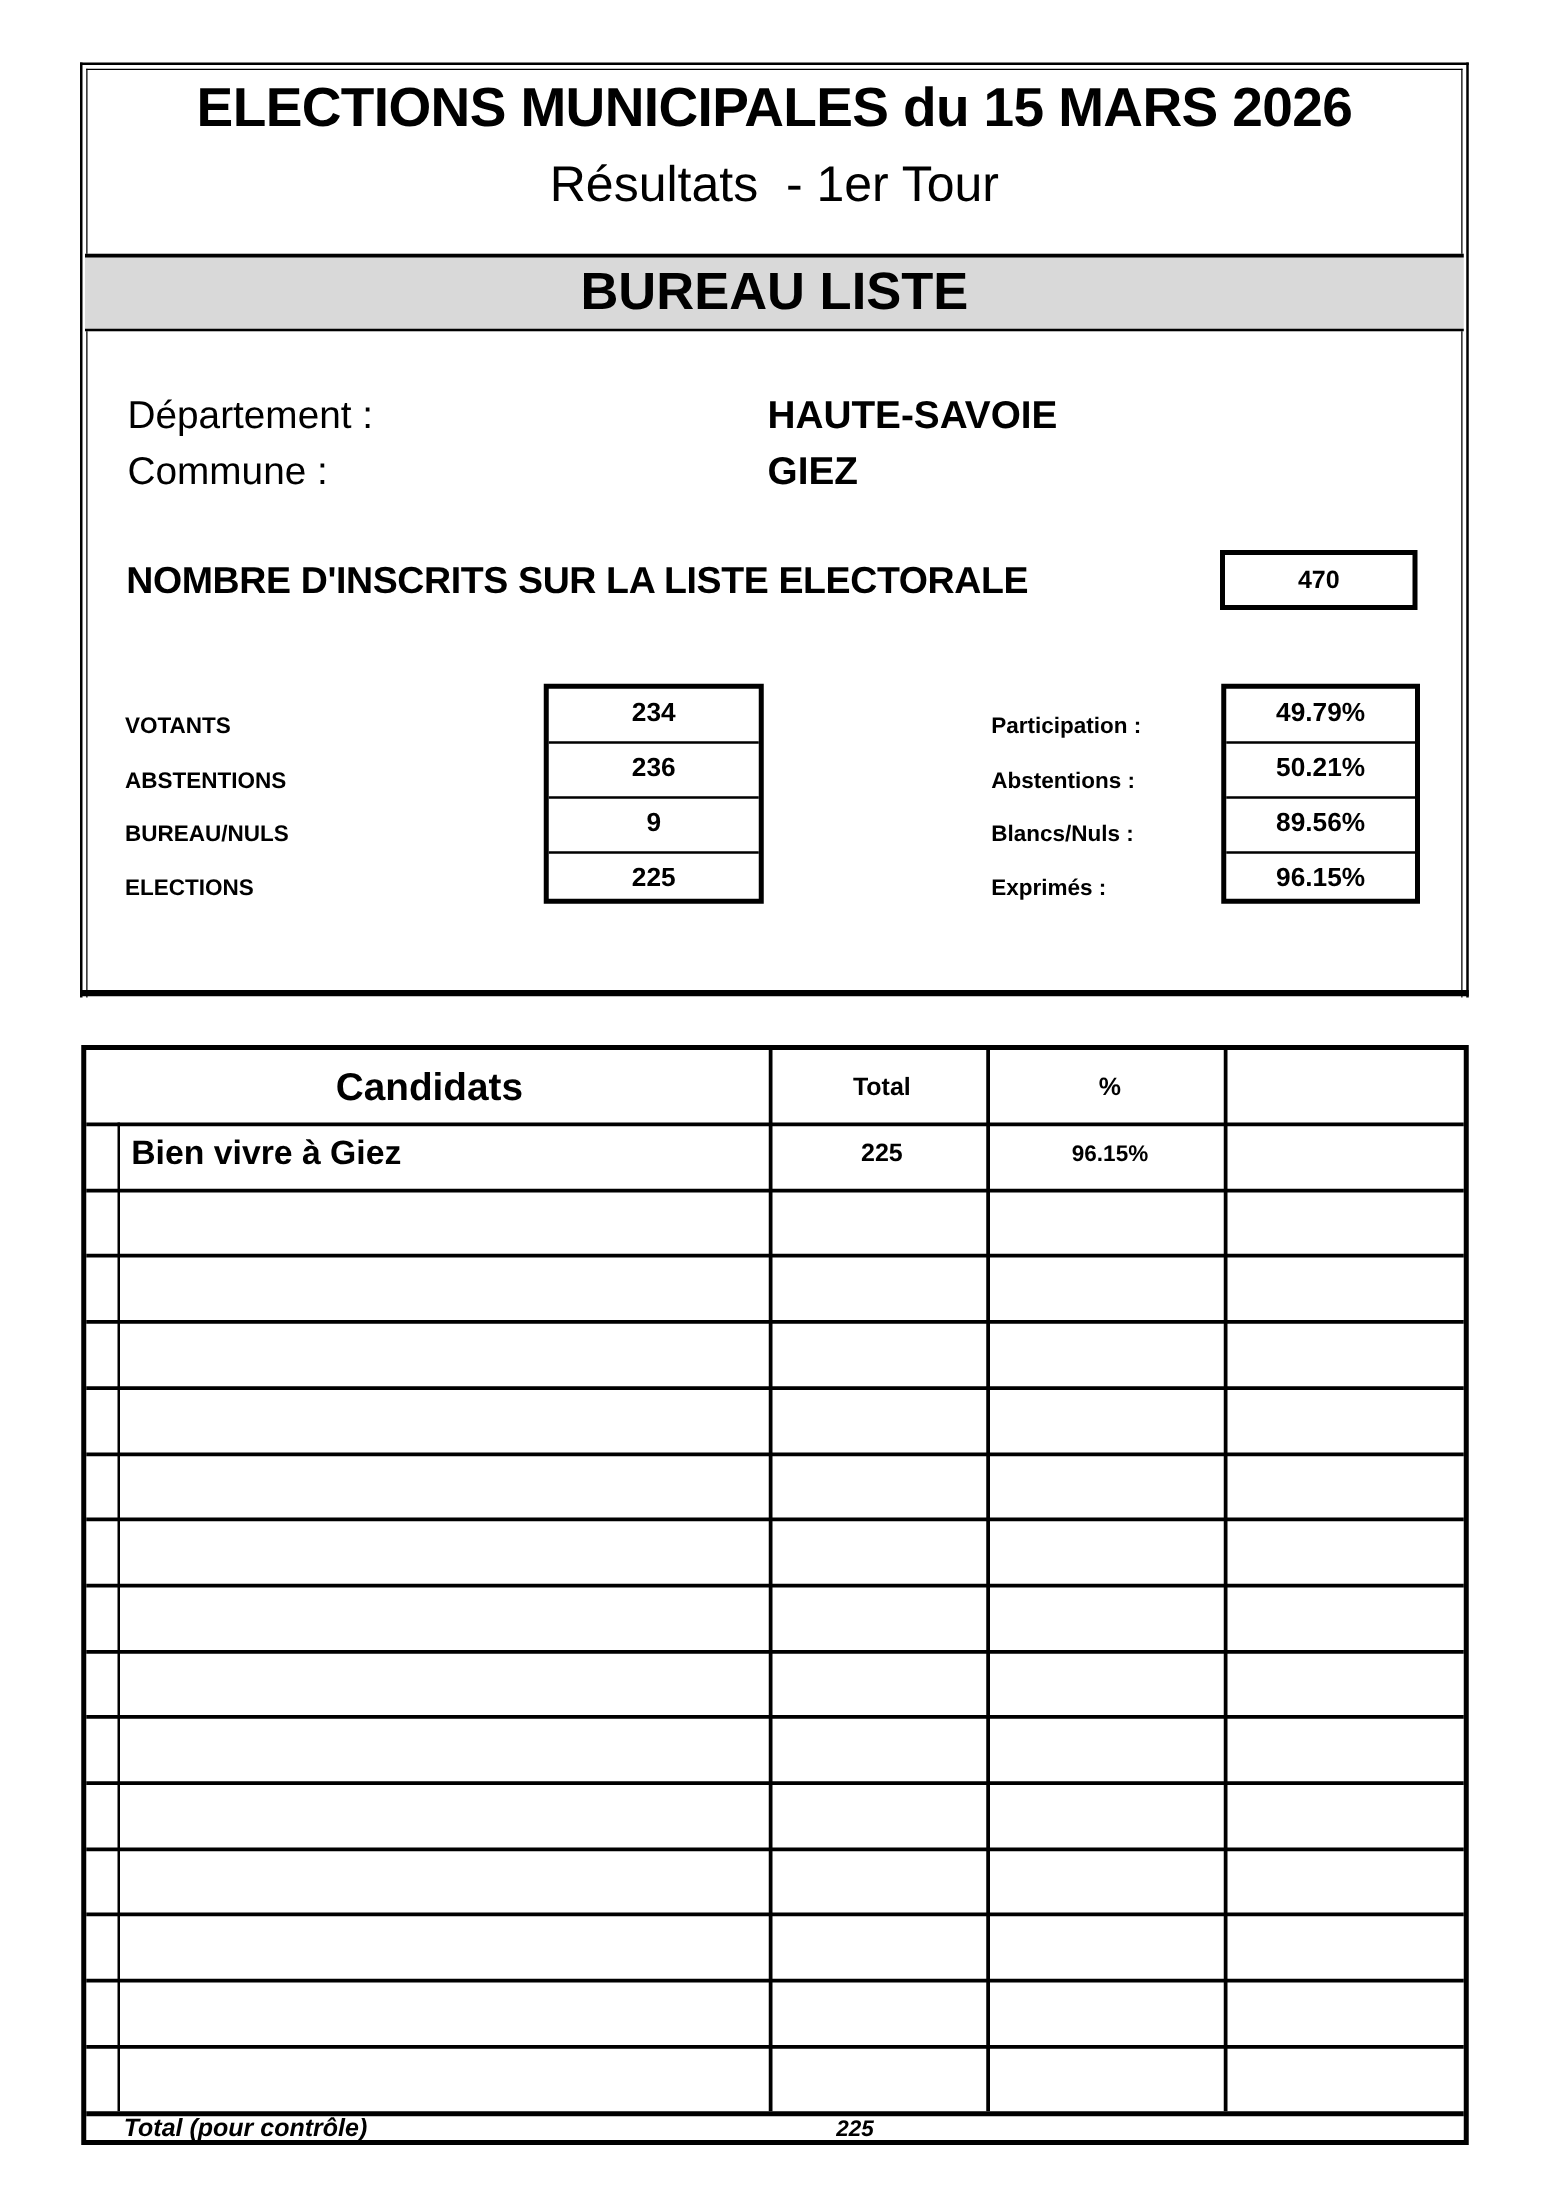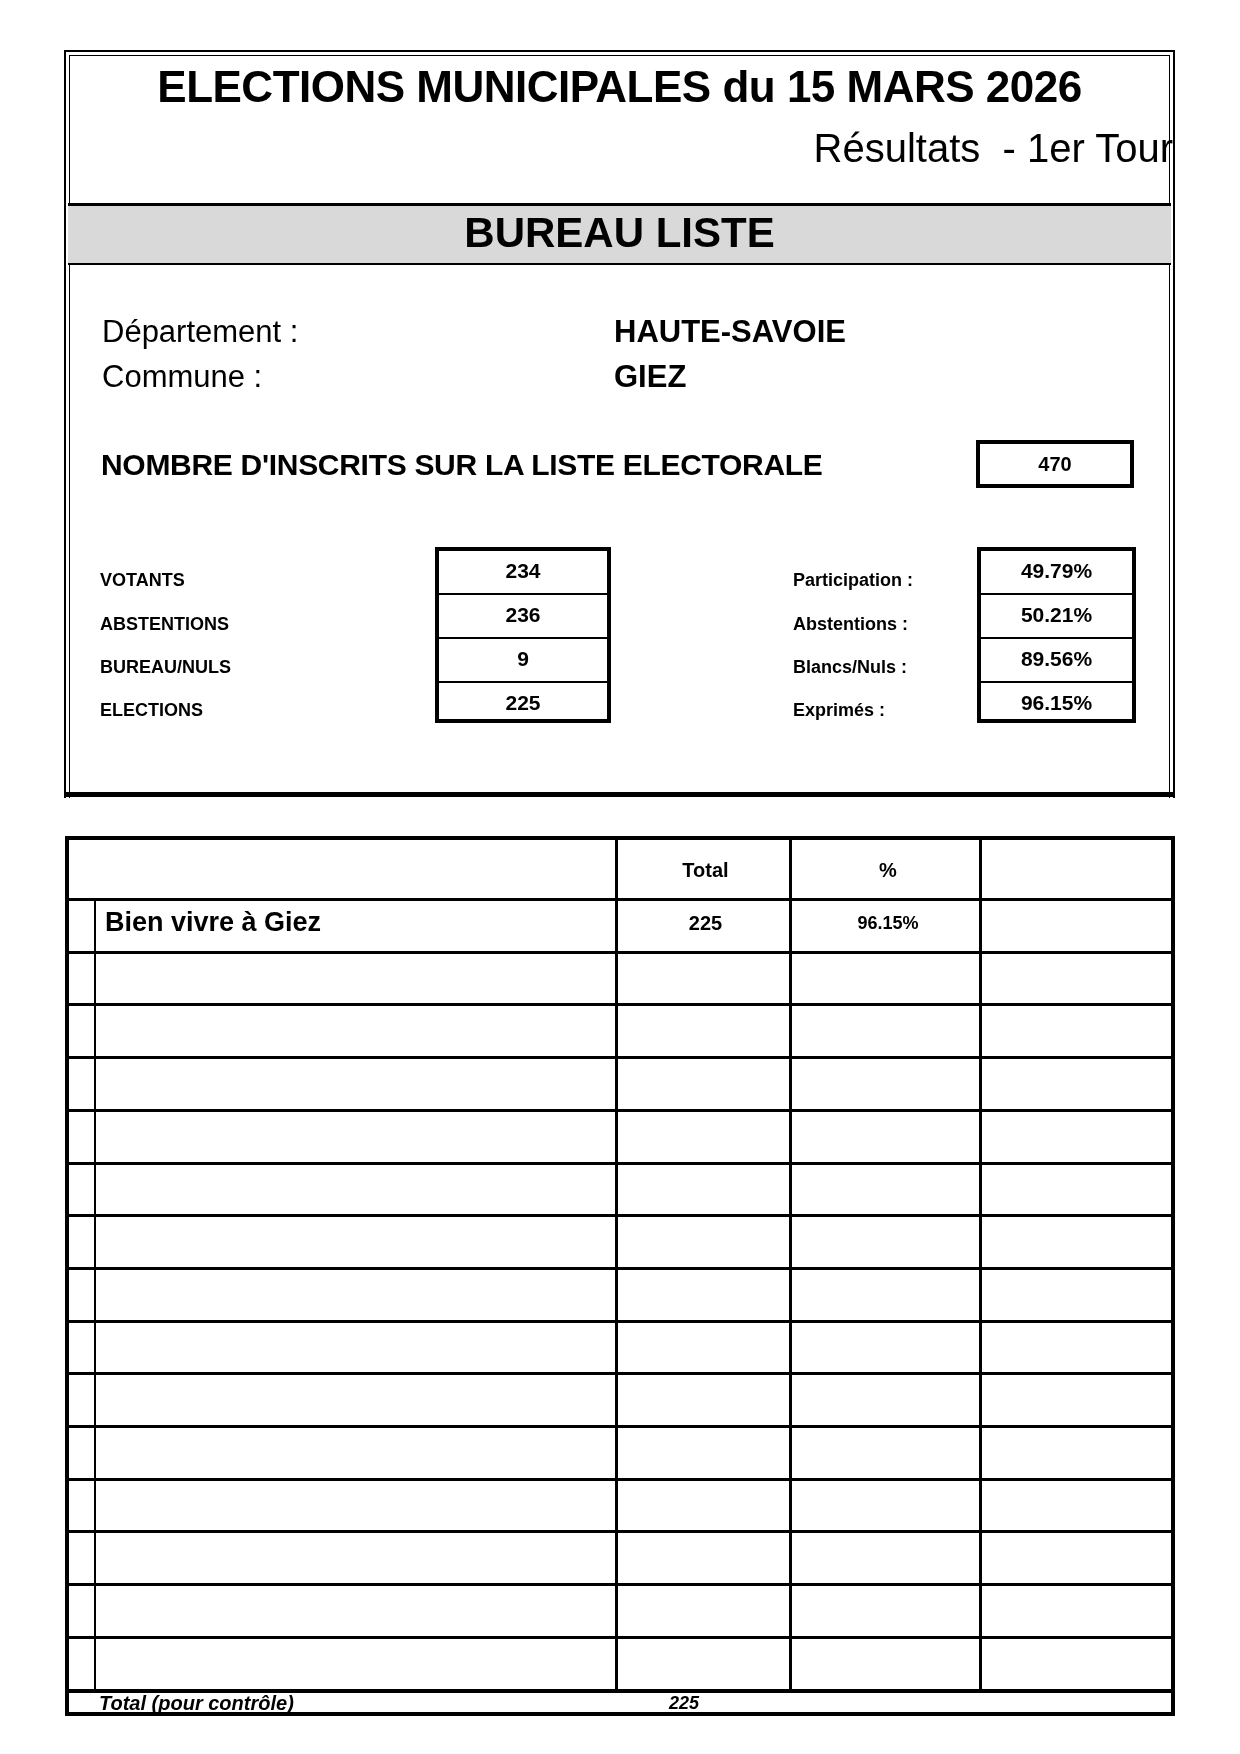--- a/index.html
+++ b/index.html
@@ -9,21 +9,21 @@
 
   
   #top-box { left:64px; top:50px; width:1111px; height:748px;
              border:2px solid #000; border-bottom:none; box-sizing:border-box; }
   #top-box-inner { position:absolute; left:3px; top:3px; right:3px; bottom:0;
                    border:1px solid #000; border-bottom:none; }
   #top-box-bottom { left:64px; top:792px; width:1111px; height:5px; background:#000; }
 
   #title { left:66px; width:1107px; top:62px; text-align:center; font-weight:bold;
            font-size:44px; line-height:50px; letter-spacing:-0.5px; }
-  #subtitle { left:66px; width:1107px; top:125px; text-align:right;
+  #subtitle { left:66px; width:1107px; top:125px; text-align:center;
               font-size:40px; line-height:46px; white-space:pre; }
   #band { left:68px; top:203px; width:1103px; height:62px; background:#d9d9d9;
           border-top:3px solid #000; border-bottom:2px solid #000; box-sizing:border-box; }
   #band-label { left:68px; width:1103px; top:208px; text-align:center;
                 font-weight:bold; font-size:42px; line-height:50px; }
 
   .info-label { left:102px; font-size:31px; line-height:36px; }
   .info-value { left:614px; font-size:31px; line-height:36px; font-weight:bold; }
   #inscrits-label { left:101px; top:447px; font-size:30px; font-weight:bold; line-height:36px; letter-spacing:-0.3px; }
   #inscrits-box { left:976px; top:440px; width:158px; height:48px; border:4px solid #000;
@@ -92,20 +92,21 @@
 <div class="abs pct-label" style="top:699px">Exprimés :</div>
 
 <div id="pct-box" class="abs stat-box">
   <div class="stat-cell">49.79%</div>
   <div class="stat-cell">50.21%</div>
   <div class="stat-cell">89.56%</div>
   <div class="stat-cell">96.15%</div>
 </div>
 
 <div id="cand-table" class="abs">
+  <div id="hdr-candidats" class="cell-text">Candidats</div>
   <div id="hdr-voix" class="cell-text">Total</div>
   <div id="hdr-pct" class="cell-text">%</div>
   <div id="rows-layer">
       <div style="position: absolute; left: 0px; right: 0px; top: 58px; height: 52.7px;">
         <div class="cell-text row-name" style="top: 8px;">Bien vivre à Giez</div>
         <div class="cell-text row-voix" style="top: 13px;">225</div>
         <div class="cell-text row-pct" style="top: 13px;">96.15%</div>
       </div>
       <div style="position: absolute; left: 0px; right: 0px; top: 110.7px; height: 52.7px;">
         <div class="cell-text row-name" style="top: 9px;"></div>

